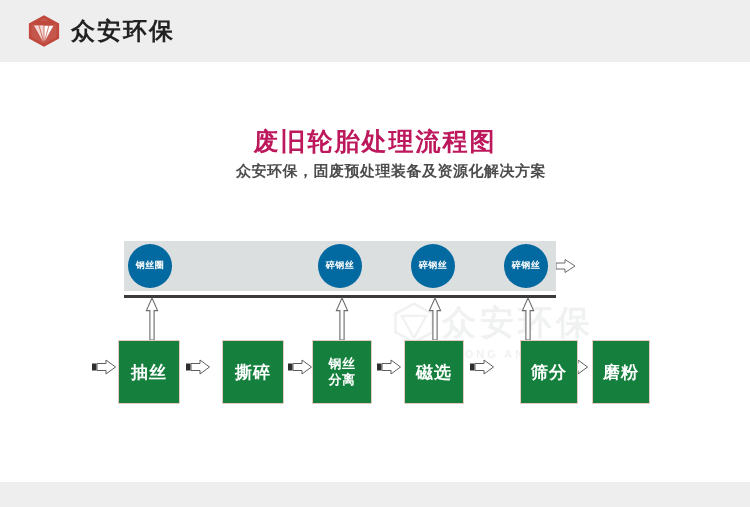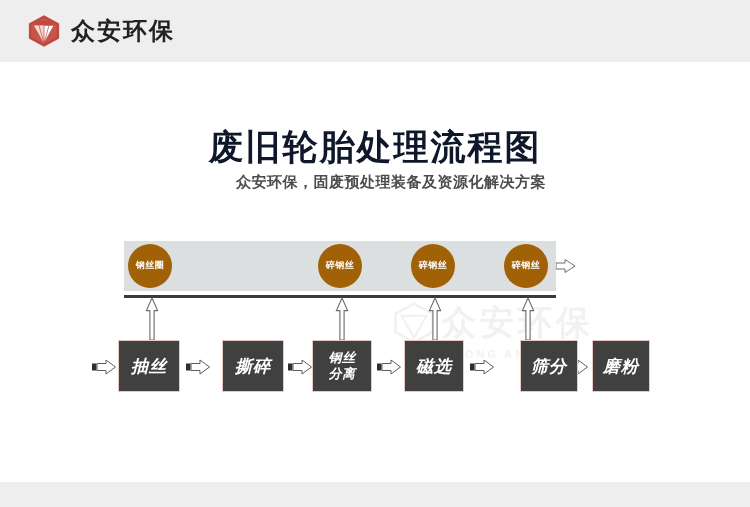--- a/index.html
+++ b/index.html
@@ -59,23 +59,23 @@
   
   .title-wrap {
     position: absolute;
     left: 0;
     top: 128px;
     width: 750px;
     text-align: center;
   }
   .main-title {
     font-family: "DejaVu Sans", "Liberation Sans", sans-serif;
-    font-size: 35px;
-    font-weight: bold;
-    color: #0f172a;
+    font-size: 25px;
+    font-weight: bold;
+    color: #be185d;
     letter-spacing: 2px;
     line-height: 1.12;
     margin: 0;
   }
   .sub-title {
     font-family: "DejaVu Serif", "Liberation Serif", serif;
     font-size: 15px;
     font-weight: bold;
     color: #4c4c4c;
     letter-spacing: 0.5px;
@@ -148,21 +148,21 @@
     top: 295px;
     width: 432px;
     height: 3px;
     background: #3a3a3a;
   }
 
   
   .circle {
     position: absolute;
     border-radius: 50%;
-    background: #a16207;
+    background: #0369a1;
     color: #ffffff;
     display: flex;
     align-items: center;
     justify-content: center;
     text-align: center;
     font-family: "DejaVu Sans", "Liberation Sans", sans-serif;
     font-size: 9px;
     font-weight: bold;
     letter-spacing: 0.5px;
     line-height: 1.1;
@@ -198,35 +198,34 @@
     font-size: 15px;
     font-weight: bold;
     line-height: 1.25;
     letter-spacing: 1px;
   }
 
   
   .pbox {
     position: absolute;
     top: 340px;
-    height: 52px;
-    background: #404040;
+    height: 64px;
+    background: #15803d;
     border: 1px solid #e8c9c3;
     color: #ffffff;
     display: flex;
     align-items: center;
     justify-content: center;
     text-align: center;
     font-family: "DejaVu Sans", "Liberation Sans", sans-serif;
     font-size: 17px;
     font-weight: bold;
     line-height: 1.2;
     letter-spacing: 1px;
     box-sizing: border-box;
-    font-style: italic;
   }
   .pbox.two-line {
     font-size: 13px;
     line-height: 1.25;
     letter-spacing: 0.5px;
   }
 
   
   .harrow {
     position: absolute;

